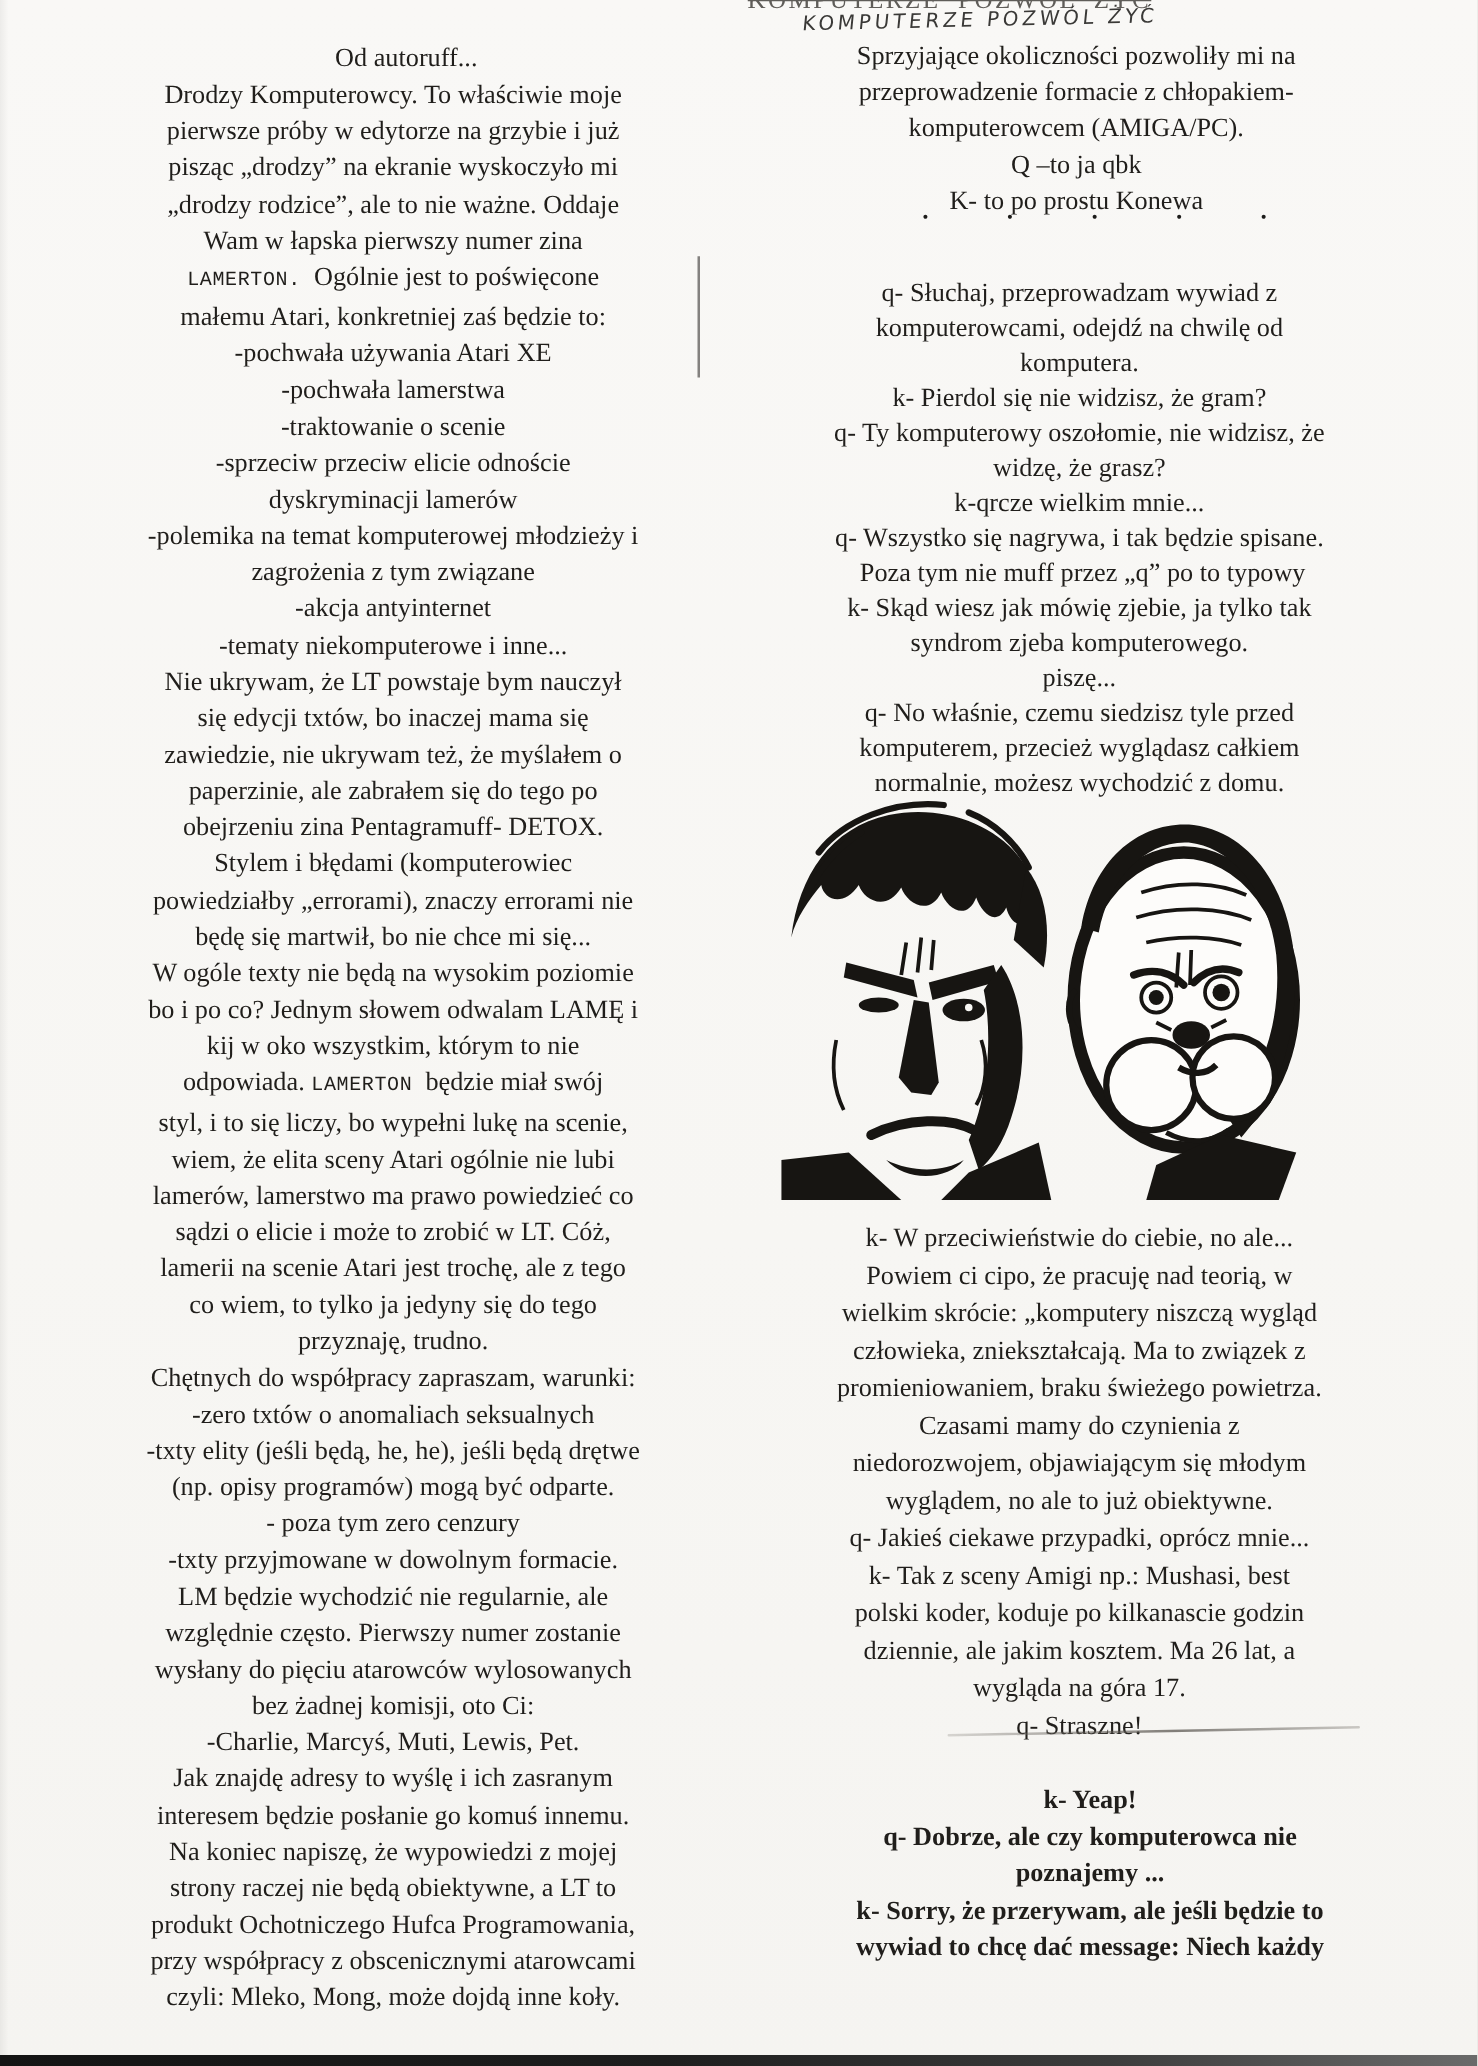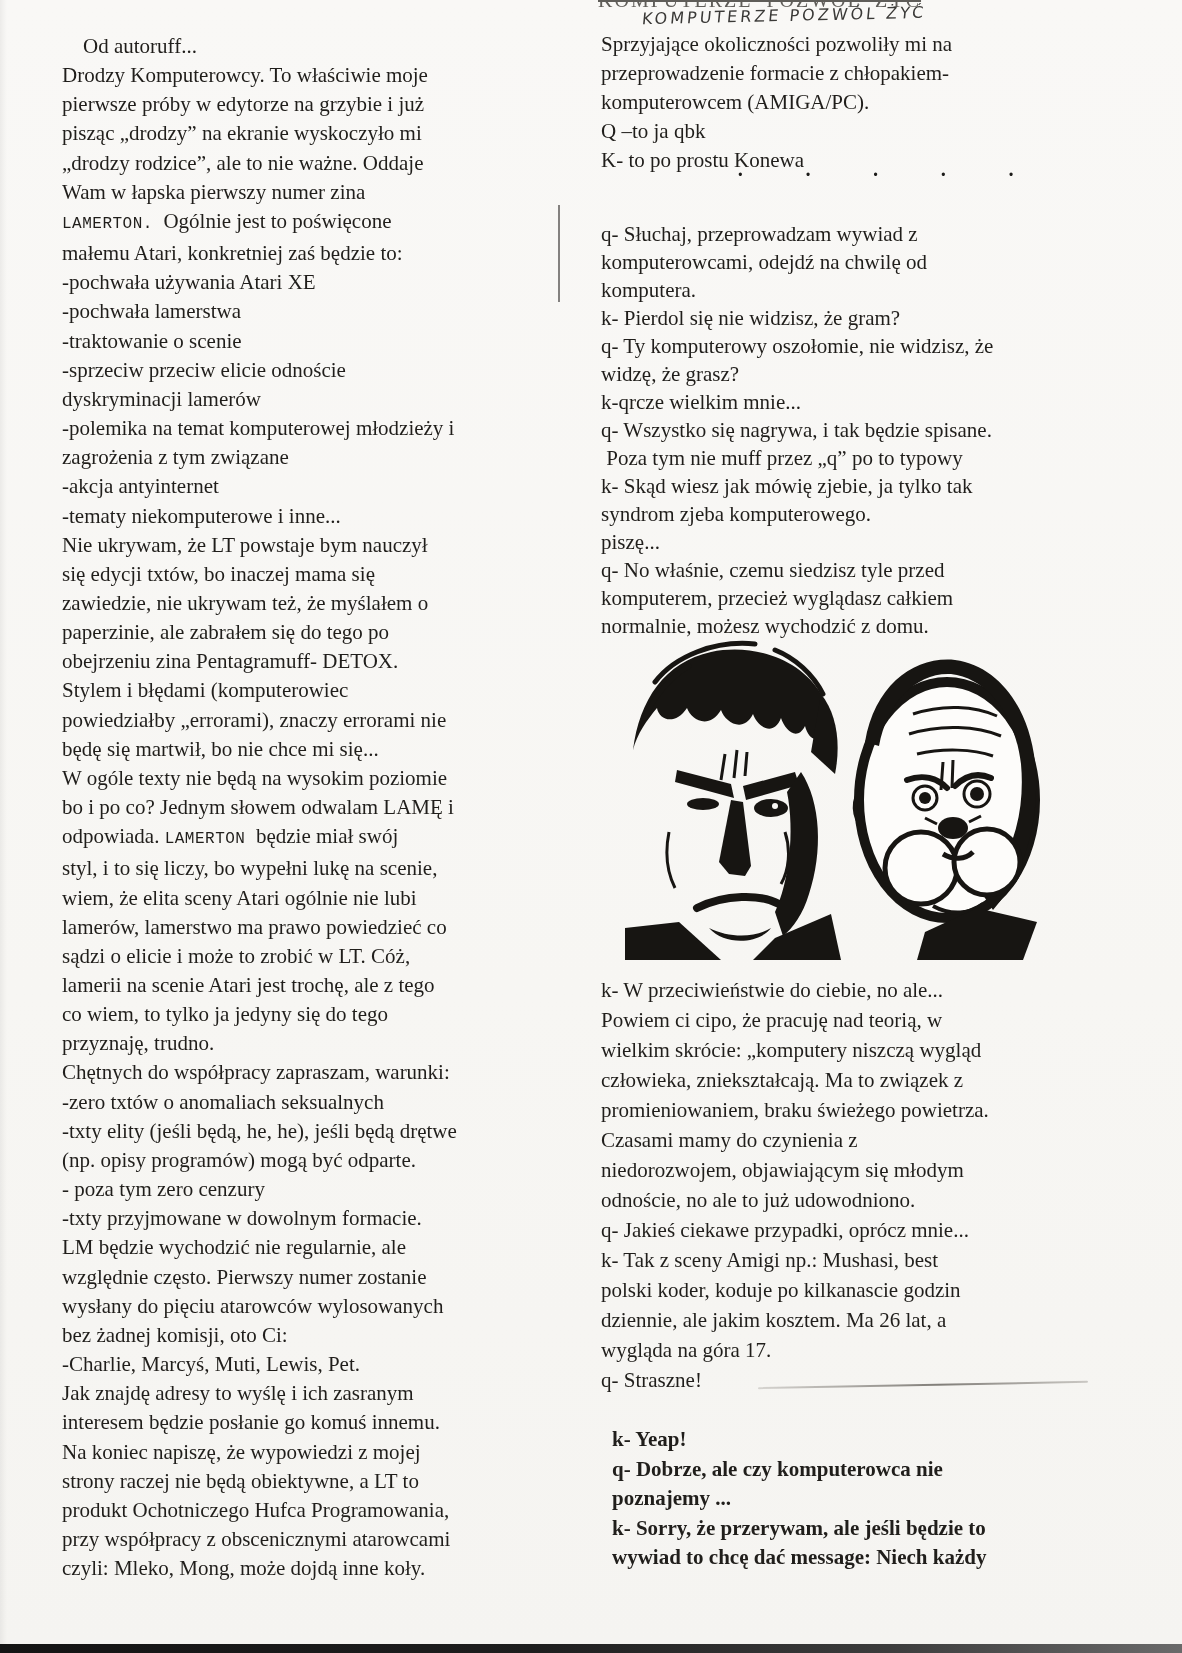--- a/index.html
+++ b/index.html
@@ -1,21 +1,21 @@
 <!DOCTYPE html>
 <html><head>
 <meta charset="utf-8">
 <style>
   html,body{margin:0;padding:0;background:#e9e8e5;}
   #page{
     position:relative;width:1182px;height:1653px;overflow:hidden;
     background:linear-gradient(180deg,#f9f8f6 0%,#f7f6f3 60%,#f5f4f1 100%);
     font-family:"Liberation Serif",serif;color:#201e1b;
   }
-  .tcol{position:absolute;font-size:21px;}
+  .tcol{position:absolute;font-size:21px;text-align:center;}
   .tline{white-space:pre-wrap;}
   .mono{font-family:"Liberation Mono",monospace;font-size:16px;letter-spacing:0.5px;}
   #left-col{left:62px;top:32px;width:505px;line-height:29.15px;}
   #intro-block{left:601px;top:30px;width:520px;line-height:29px;}
   #dots-separator{position:absolute;left:737px;top:163px;font-size:20px;font-weight:bold;
     letter-spacing:6px;color:#1c1b19;white-space:pre;}
   #dialog-block-1{left:601px;top:192px;width:525px;line-height:28px;margin-top:28px;}
   #dialog-block-2{left:601px;top:975px;width:525px;line-height:30px;}
   #dialog-block-3{left:612px;top:1425px;width:520px;line-height:29.5px;font-weight:bold;}
   #cut-printed-line{position:absolute;left:598px;top:0;width:430px;height:15px;overflow:hidden;}
@@ -64,20 +64,21 @@
       <div class="tline">Nie ukrywam, że LT powstaje bym nauczył</div>
       <div class="tline">się edycji txtów, bo inaczej mama się</div>
       <div class="tline">zawiedzie, nie ukrywam też, że myślałem o</div>
       <div class="tline">paperzinie, ale zabrałem się do tego po</div>
       <div class="tline">obejrzeniu zina Pentagramuff- DETOX.</div>
       <div class="tline">Stylem i błędami (komputerowiec</div>
       <div class="tline">powiedziałby „errorami), znaczy errorami nie</div>
       <div class="tline">będę się martwił, bo nie chce mi się...</div>
       <div class="tline">W ogóle texty nie będą na wysokim poziomie</div>
       <div class="tline">bo i po co? Jednym słowem odwalam LAMĘ i</div>
+      <div class="tline">kij w oko wszystkim, którym to nie</div>
       <div class="tline"><span>odpowiada. </span><span class="mono">LAMERTON</span><span>  będzie miał swój</span></div>
       <div class="tline">styl, i to się liczy, bo wypełni lukę na scenie,</div>
       <div class="tline">wiem, że elita sceny Atari ogólnie nie lubi</div>
       <div class="tline">lamerów, lamerstwo ma prawo powiedzieć co</div>
       <div class="tline">sądzi o elicie i może to zrobić w LT. Cóż,</div>
       <div class="tline">lamerii na scenie Atari jest trochę, ale z tego</div>
       <div class="tline">co wiem, to tylko ja jedyny się do tego</div>
       <div class="tline">przyznaję, trudno.</div>
       <div class="tline">Chętnych do współpracy zapraszam, warunki:</div>
       <div class="tline">-zero txtów o anomaliach seksualnych</div>
@@ -176,21 +177,21 @@
   </div>
 
   <div id="dialog-block-2" class="tcol">
       <div class="tline">k- W przeciwieństwie do ciebie, no ale...</div>
       <div class="tline">Powiem ci cipo, że pracuję nad teorią, w</div>
       <div class="tline">wielkim skrócie: „komputery niszczą wygląd</div>
       <div class="tline">człowieka, zniekształcają. Ma to związek z</div>
       <div class="tline">promieniowaniem, braku świeżego powietrza.</div>
       <div class="tline">Czasami mamy do czynienia z</div>
       <div class="tline">niedorozwojem, objawiającym się młodym</div>
-      <div class="tline">odnoście, no ale to już udowodniono.</div>
+      <div class="tline">wyglądem, no ale to już obiektywne.</div>
       <div class="tline">q- Jakieś ciekawe przypadki, oprócz mnie...</div>
       <div class="tline">k- Tak z sceny Amigi np.: Mushasi, best</div>
       <div class="tline">polski koder, koduje po kilkanascie godzin</div>
       <div class="tline">dziennie, ale jakim kosztem. Ma 26 lat, a</div>
       <div class="tline">wygląda na góra 17.</div>
       <div class="tline">q- Straszne!</div>
     </div>
 
   <div id="pencil-line"></div>
 

